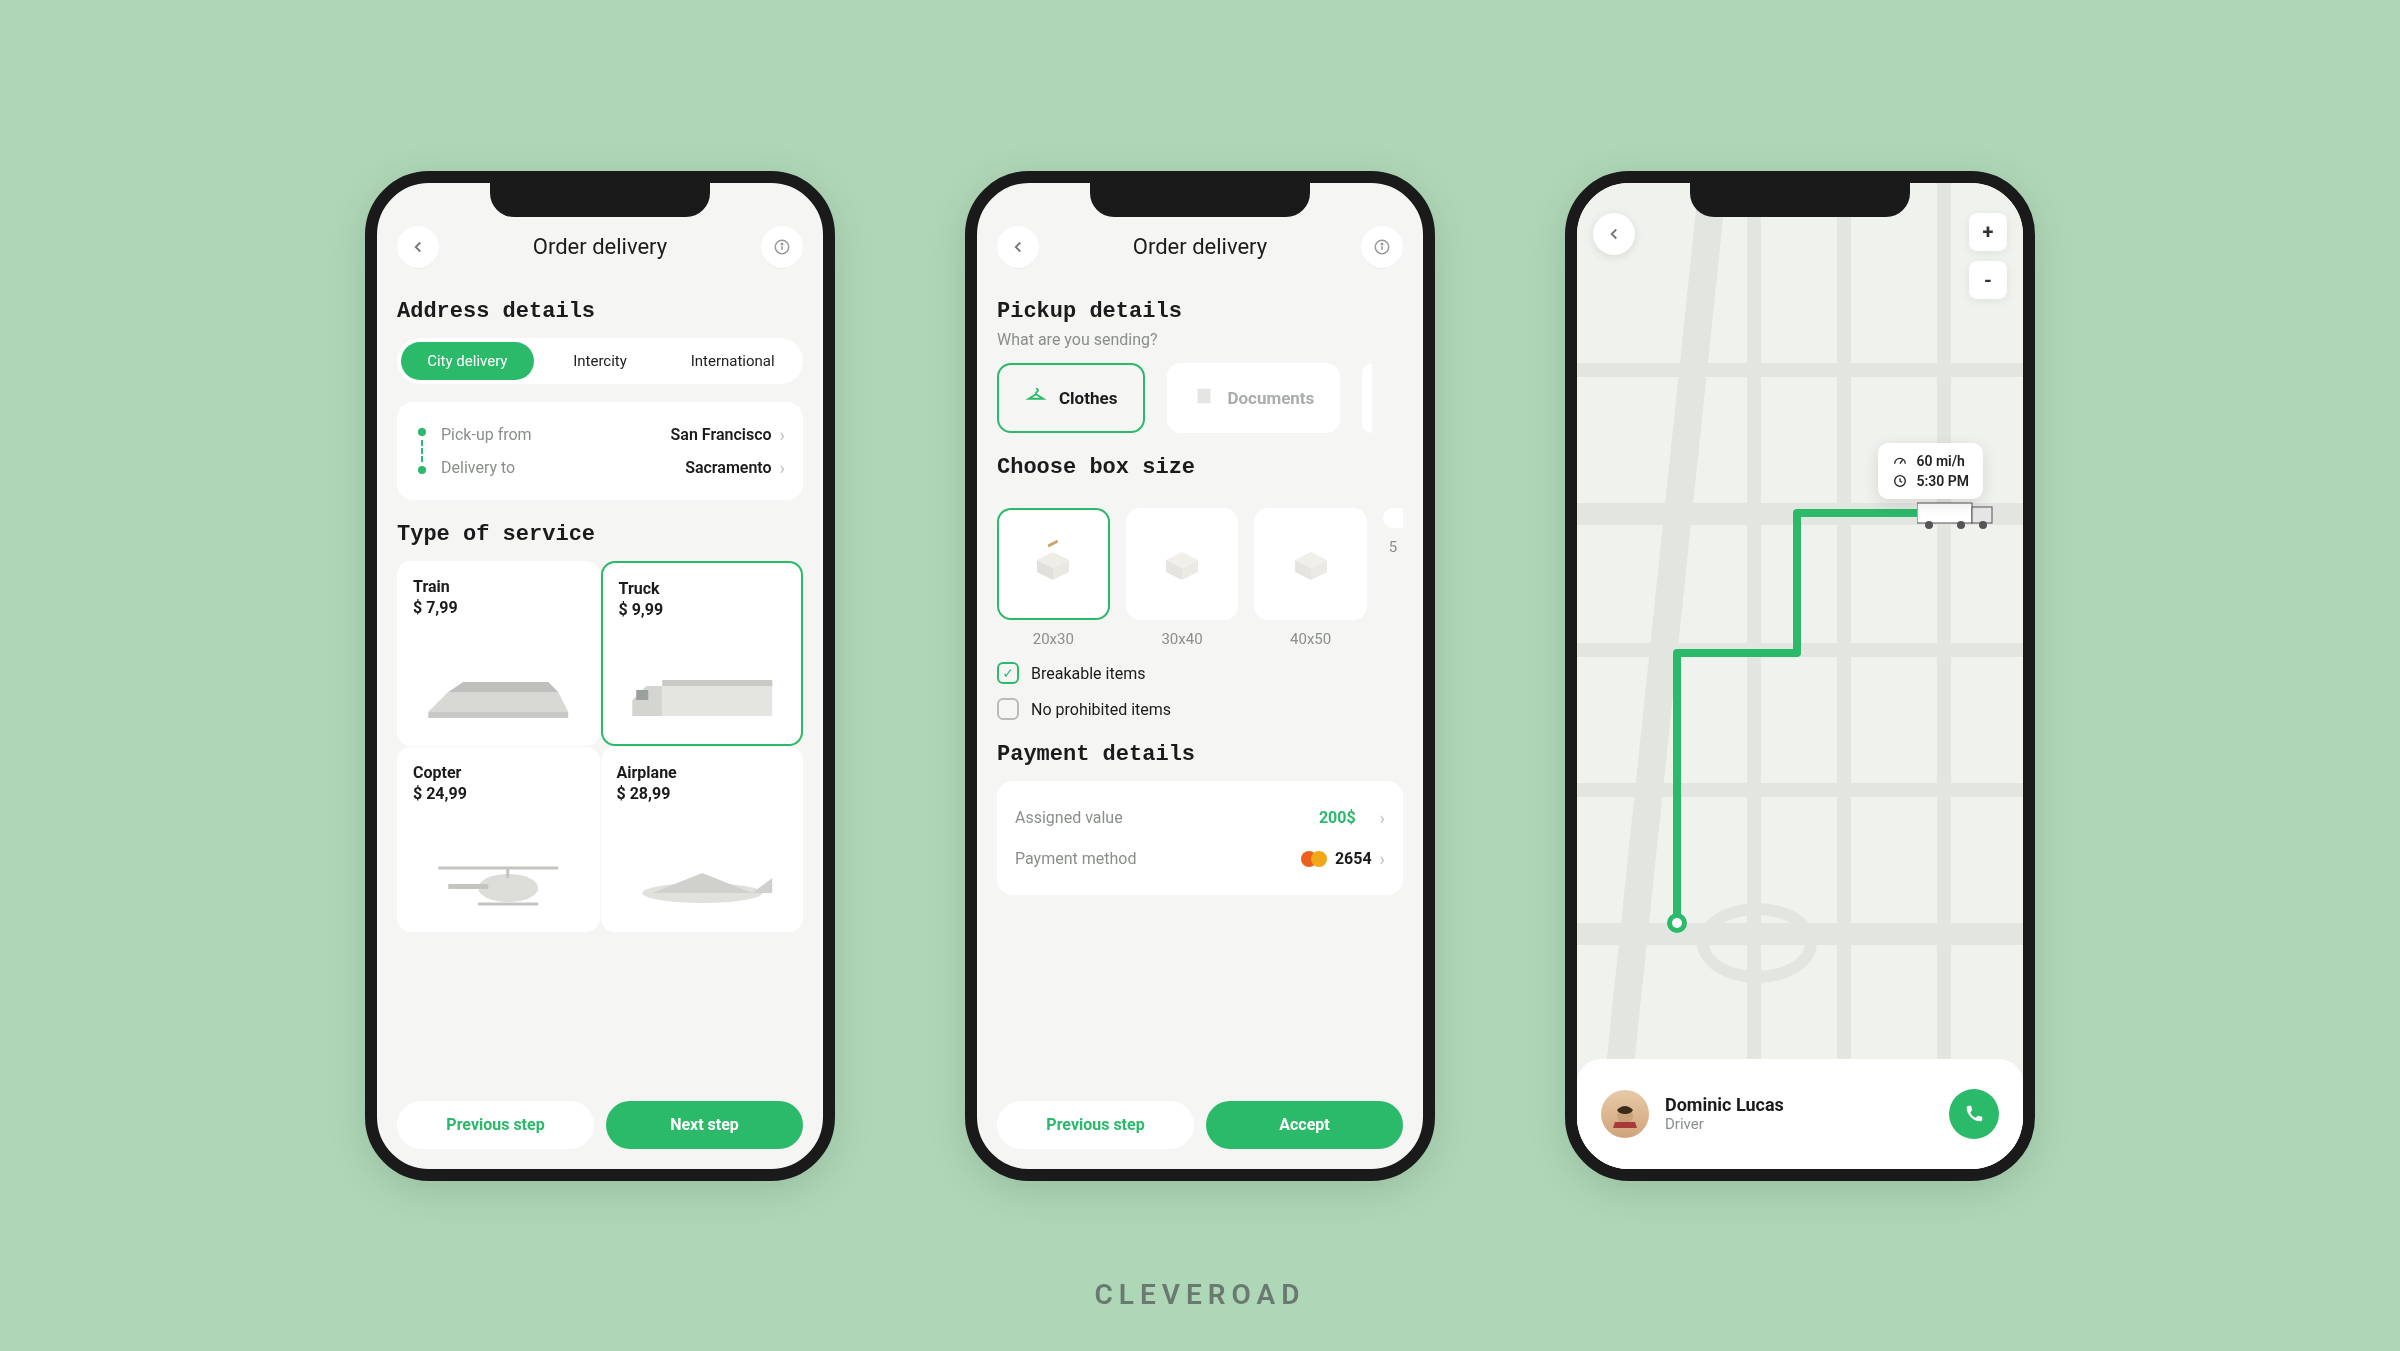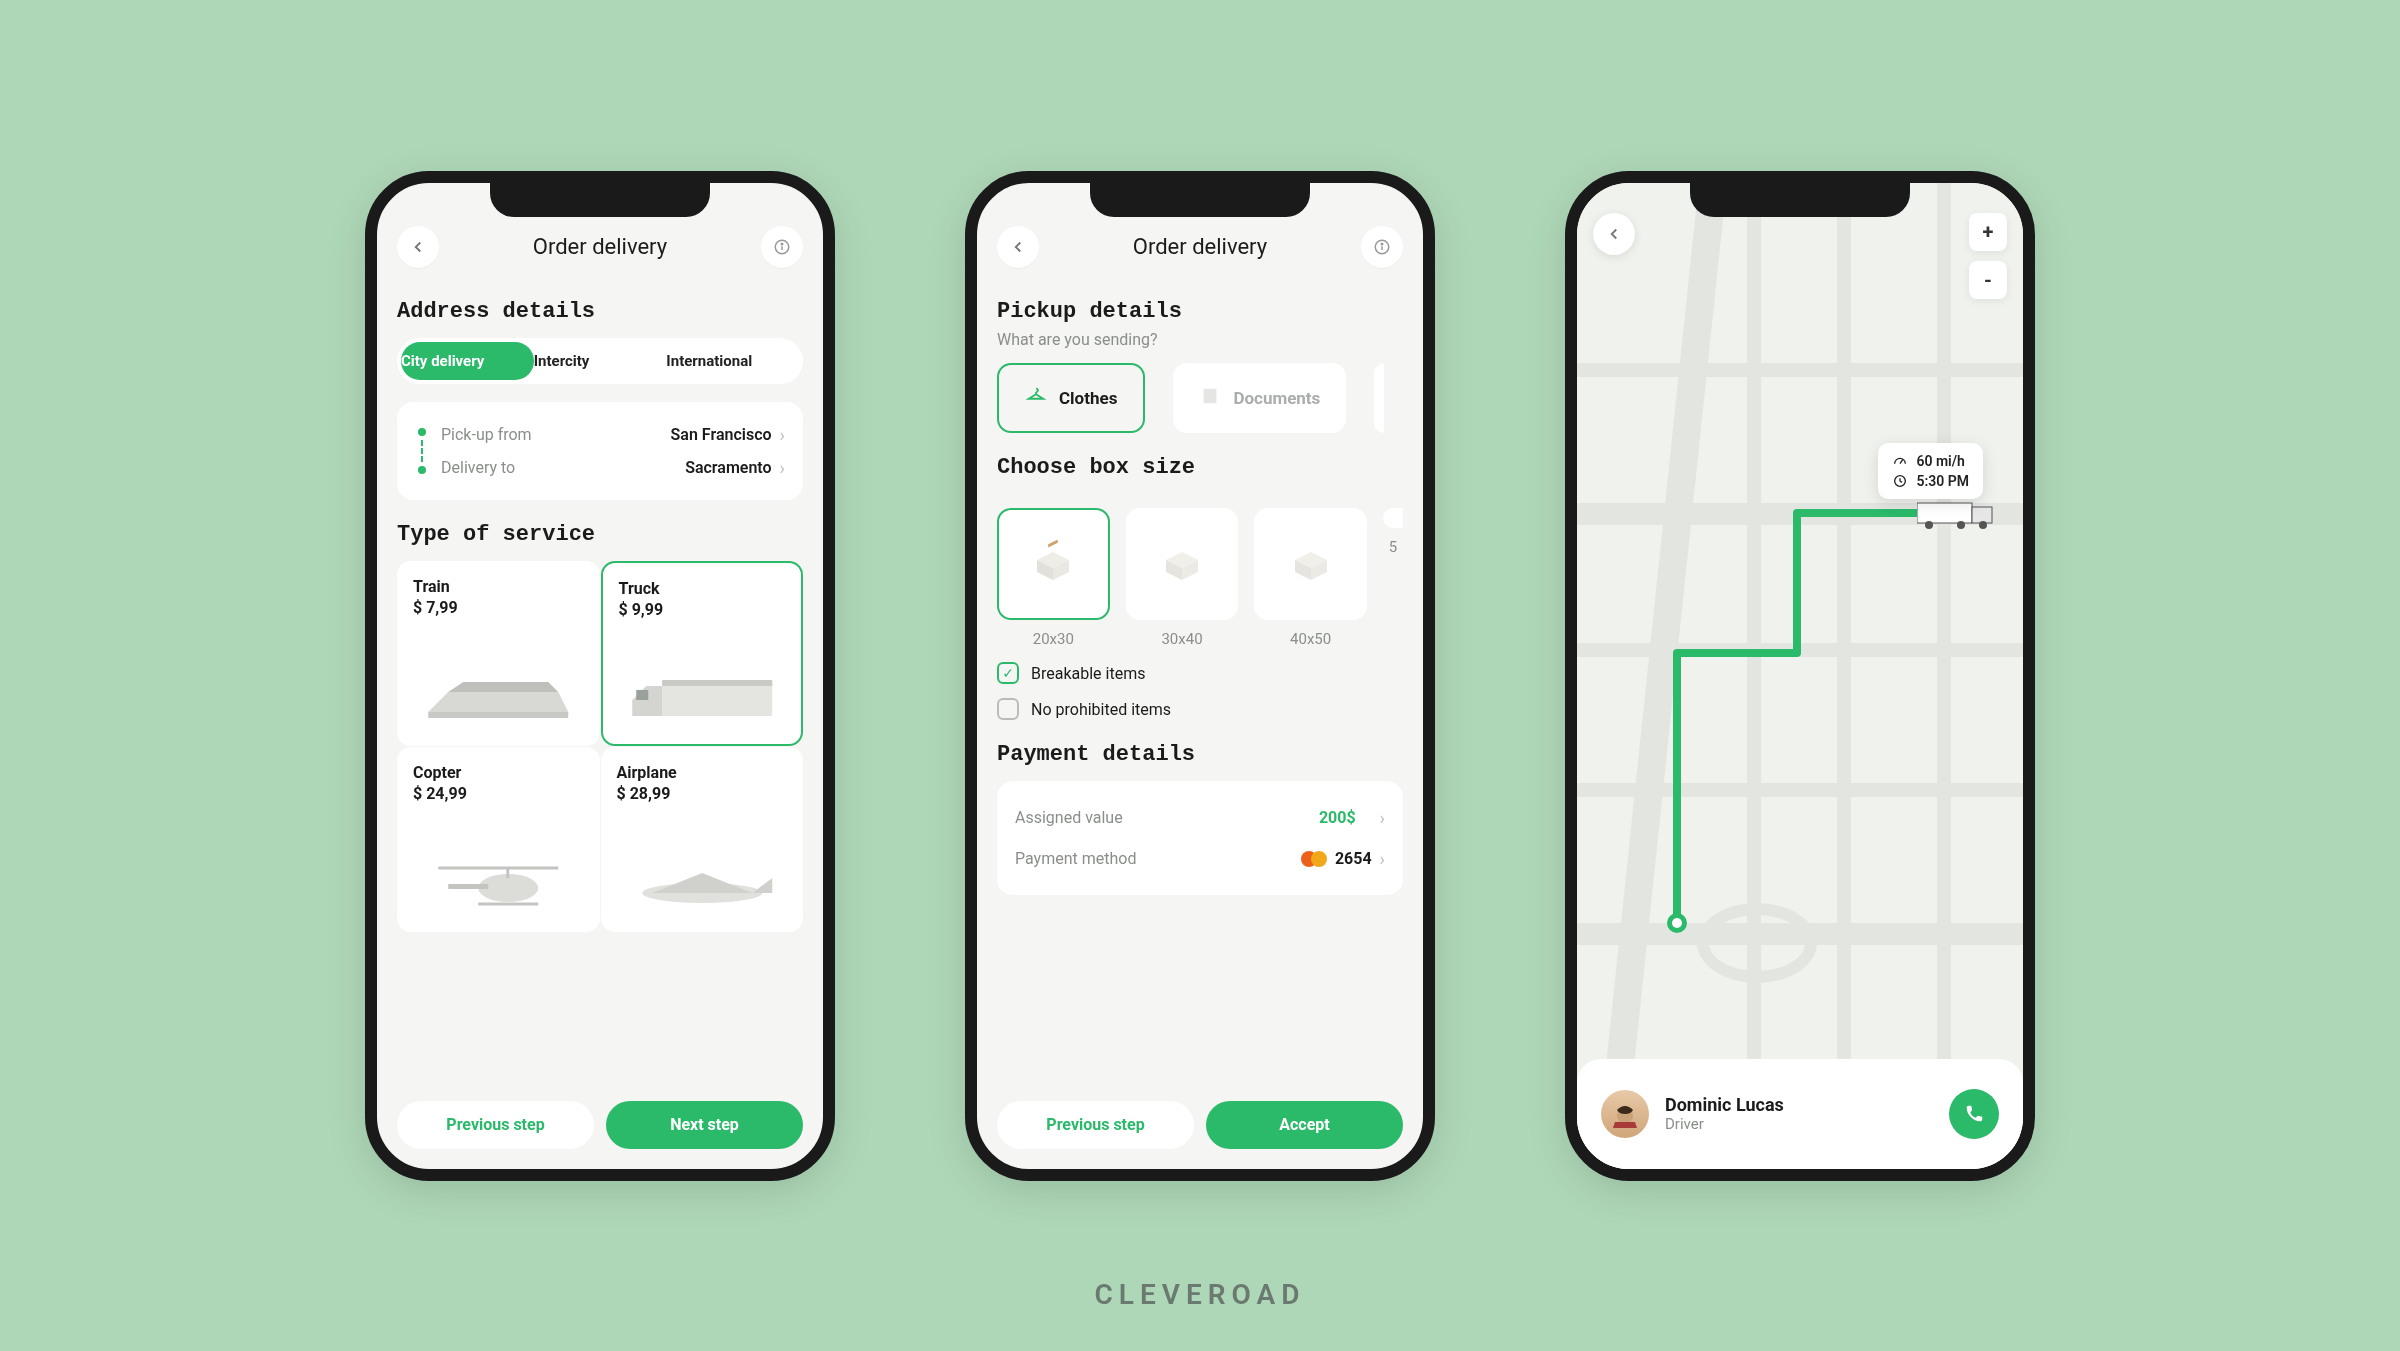--- a/index.html
+++ b/index.html
@@ -12,21 +12,21 @@
   .screen { position: absolute; inset: 0; padding: 16px 20px 20px; display: flex; flex-direction: column; }
 
   .topbar { display: flex; align-items: center; justify-content: space-between; height: 60px; margin-top: 18px; }
   .circle-btn { width: 42px; height: 42px; border-radius: 50%; background: #fff; display: flex; align-items: center; justify-content: center; color: #777; box-shadow: 0 1px 0 rgba(0,0,0,.04); cursor:pointer; }
   .title { font-weight: 400; font-size: 22px; color: #1b1b1b; }
 
   .section-h { font-weight: 800; font-size: 22px; color: #1b1b1b; margin: 22px 0 14px; font-family: Liberation Mono, monospace; }
   .sub { font-size: 16px; color: #8a8f8a; margin-top: 4px; }
 
   .tabs { background: #fff; border-radius: 28px; height: 46px; display: flex; align-items: center; padding: 4px; margin-bottom: 18px; }
-  .tab { flex: 1; font-size: 15px; font-weight: 700; color: #222; border-radius: 24px; height: 38px; line-height: 38px; cursor:pointer; }
+  .tab { flex: 1; text-align: center; font-size: 15px; font-weight: 400; color: #222; border-radius: 24px; height: 38px; line-height: 38px; cursor:pointer; }
   .tab.active { background: #2bb96a; color: #fff; }
 
   .card { background: #fff; border-radius: 16px; padding: 16px 18px; }
   .addr-row { display: flex; align-items: center; justify-content: center; padding: 6px 0; }
   .addr-row .lbl { color: #8a8f8a; font-size: 16px; flex: 1; }
   .addr-row .val { color: #1b1b1b; font-weight: 600; font-size: 16px; margin-right: 8px; }
   .chev { color: #bfc3bf; font-size: 18px; }
   .addr-wrap { display: flex; align-items: stretch; gap: 12px; }
   .addr-dots { width: 14px; display: flex; flex-direction: column; align-items: center; justify-content: space-between; padding: 10px 0; }
   .dot { width: 8px; height: 8px; border-radius: 50%; background: #2bb96a; }
@@ -39,21 +39,21 @@
   .svc .name { font-weight: 700; font-size: 16px; color: #1b1b1b; }
   .svc .price { font-weight: 700; font-size: 16px; color: #1b1b1b; margin-top: 2px; }
   .svc .art { position: absolute; left: 10px; right: 10px; bottom: 14px; height: 70px; display:flex; align-items:center; justify-content:center; }
 
   .foot { margin-top: auto; display: flex; gap: 12px; padding-top: 14px; }
   .btn { flex: 1; height: 48px; border-radius: 28px; display: flex; align-items: center; justify-content: center; font-weight: 700; font-size: 16px; cursor:pointer; }
   .btn.ghost { background: #fff; color: #2bb96a; }
   .btn.primary { background: #2bb96a; color: #fff; }
 
   
-  .chips { display: flex; gap: 28px; margin-top: 14px; }
+  .chips { display: flex; gap: 22px; margin-top: 14px; }
   .chip { background: #fff; border-radius: 14px; padding: 20px 26px; display: flex; align-items: center; gap: 12px; font-weight: 700; color: #1b1b1b; font-size: 17px; cursor:pointer; }
   .chip.sel { border: 2px solid #2bb96a; background: transparent; color: #1b1b1b; }
   .chip .ic { color: #2bb96a; }
   .grey { color:#a9aeaa; }
 
   .boxes { display: grid; grid-template-columns: repeat(3, 1fr) 20px; gap: 16px; margin-top: 14px; }
   .box-col { text-align: center; }
   .box { width: 100%; aspect-ratio: 1/1; background: #fff; border-radius: 14px; display:flex; align-items:center; justify-content:center; cursor:pointer; }
   .box.sel { border: 2px solid #2bb96a; }
   .box-size { margin-top: 10px; color: #8a8f8a; font-size: 15px; }

